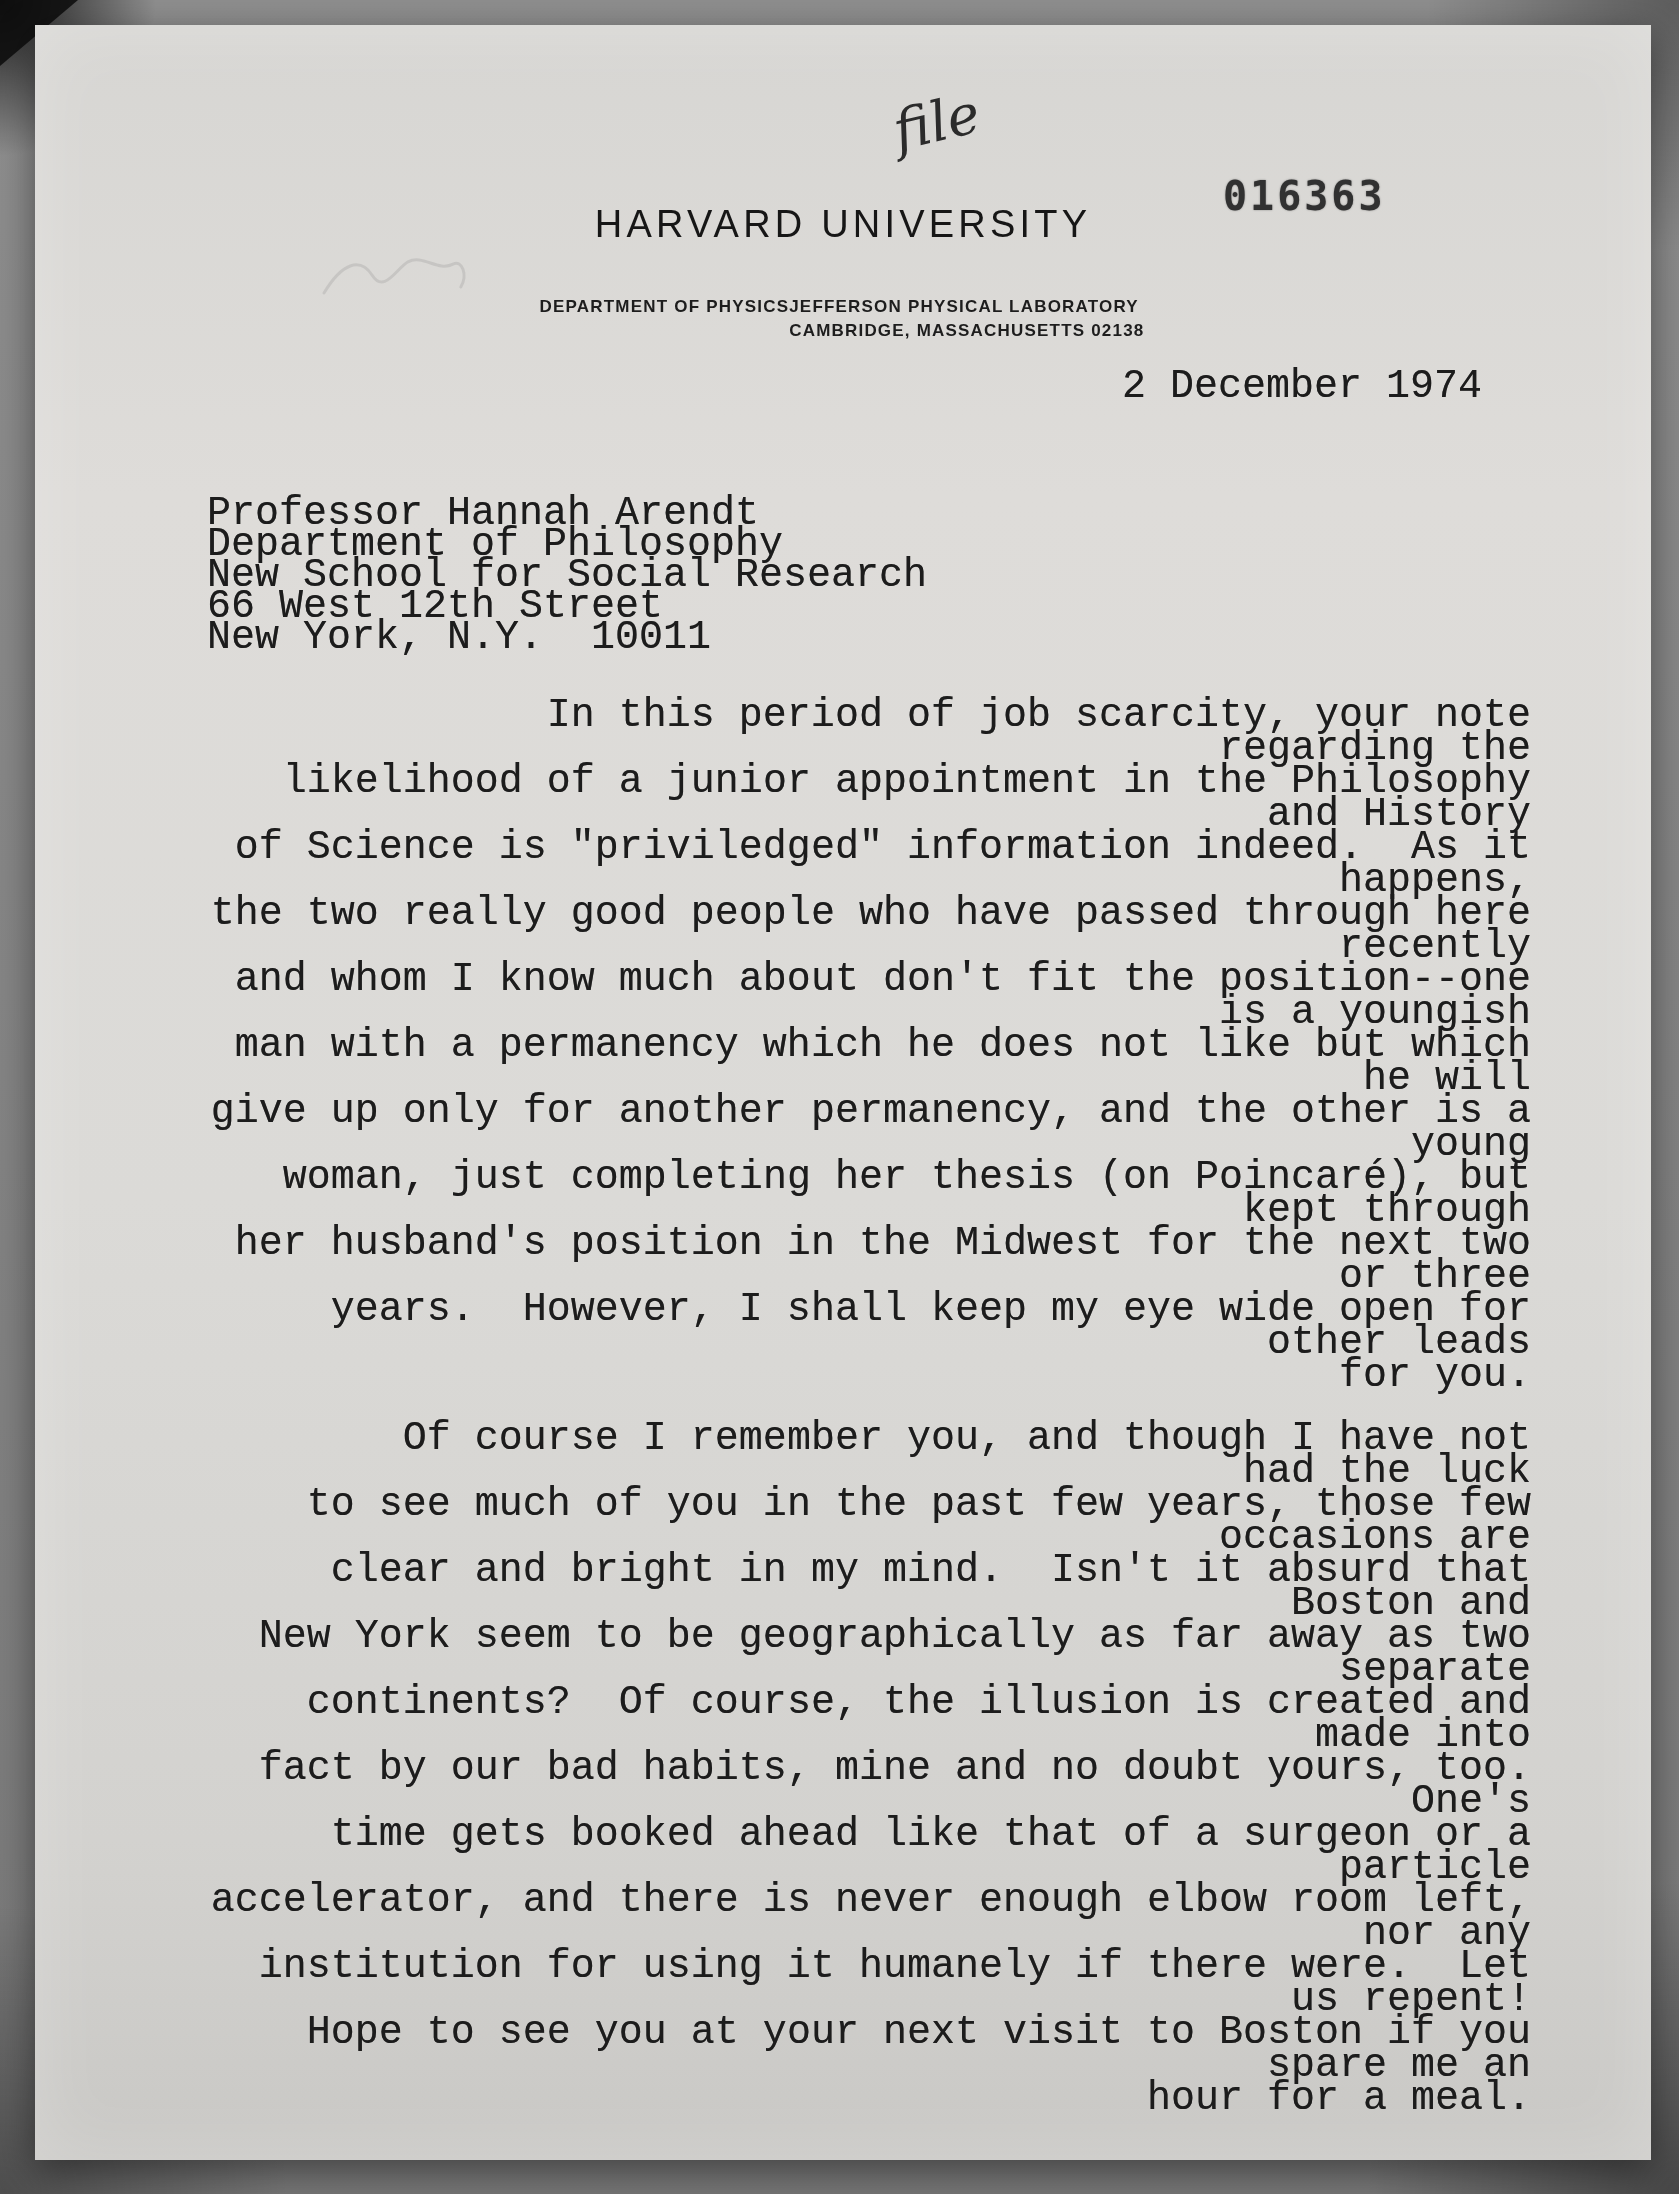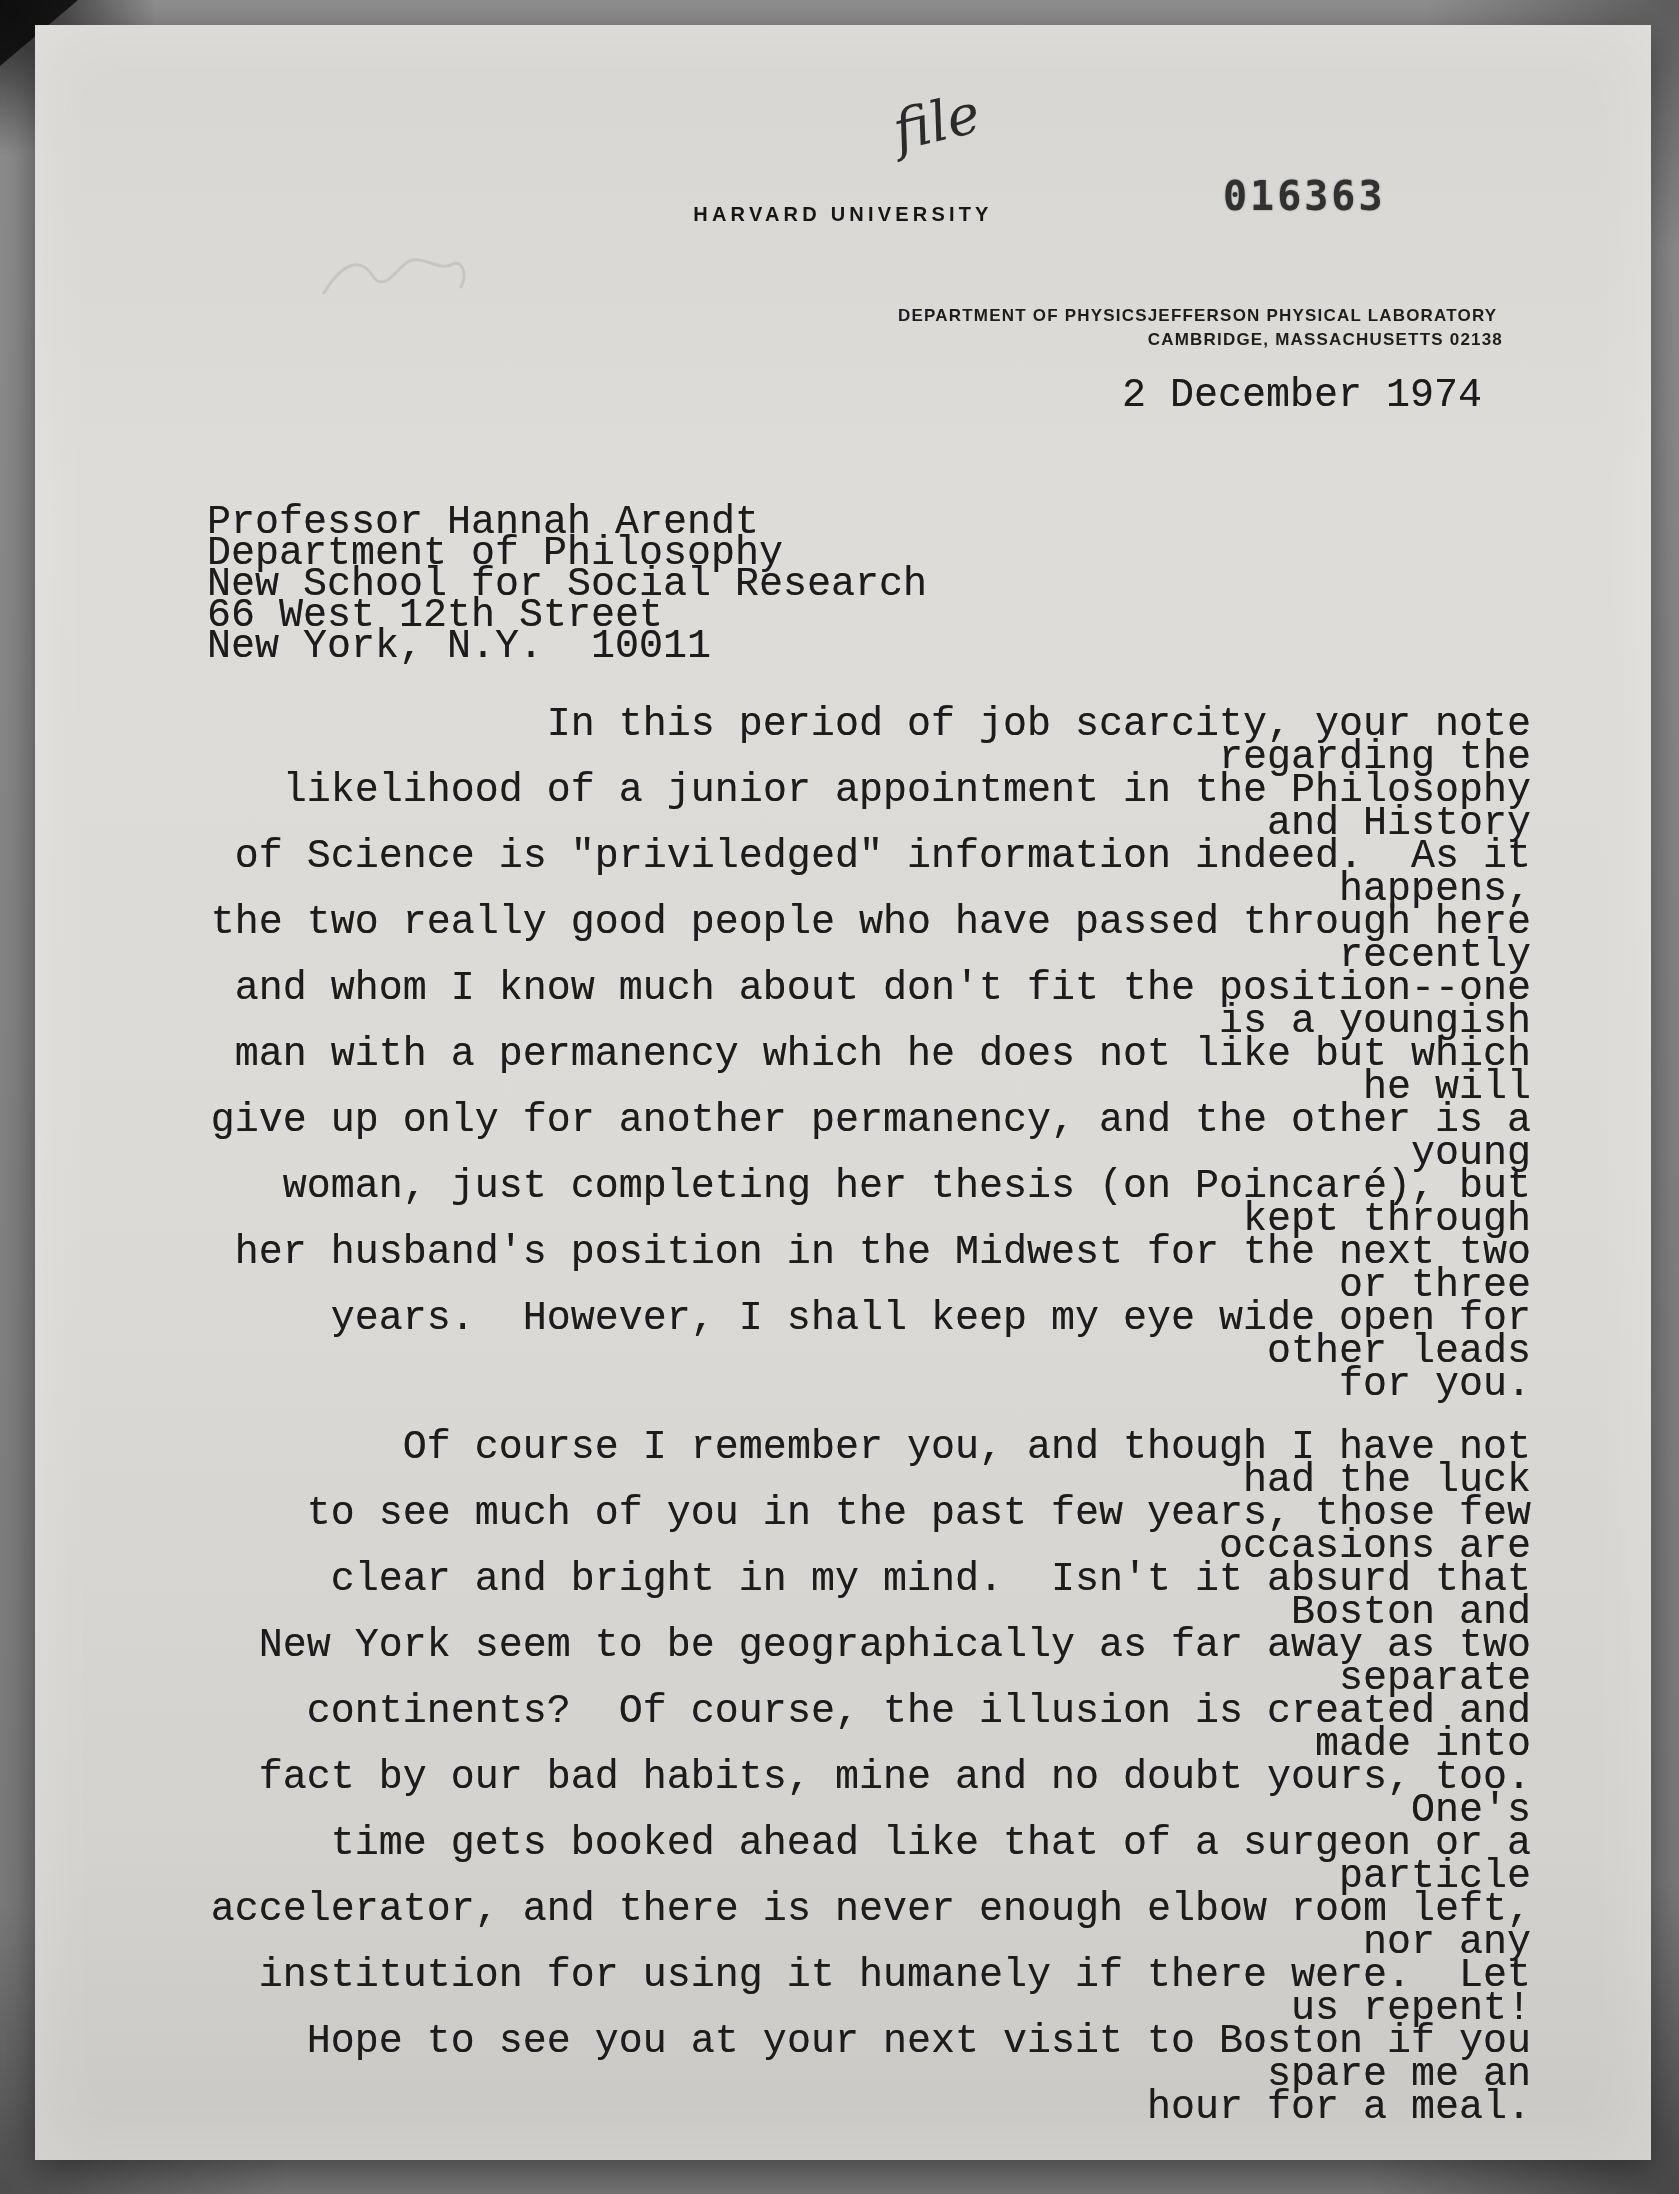--- a/index.html
+++ b/index.html
@@ -47,30 +47,30 @@
     line-height: 33px;
     color: #1c1c1c;
     white-space: pre-wrap;
     text-shadow: 0 0 0.6px rgba(25,25,25,0.55);
   }
 
   
   .title {
     margin-top: 178px;
     text-align: center;
-    font-weight: bold;
-    font-size: 20px;
+    font-weight: normal;
+    font-size: 38px;
     letter-spacing: 4.2px;
     color: #161616;
   }
   .lh-row {
     display: flex;
-    justify-content: flex-end;
+    justify-content: center;
     align-items: flex-start;
-    margin-top: 78px;
+    margin-top: 49px;
     padding-left: 146px;
     padding-right: 148px;
   }
   .lh-small {
     font-weight: bold;
     font-size: 17px;
     letter-spacing: 1.2px;
     line-height: 24px;
     color: #1d1d1d;
   }

